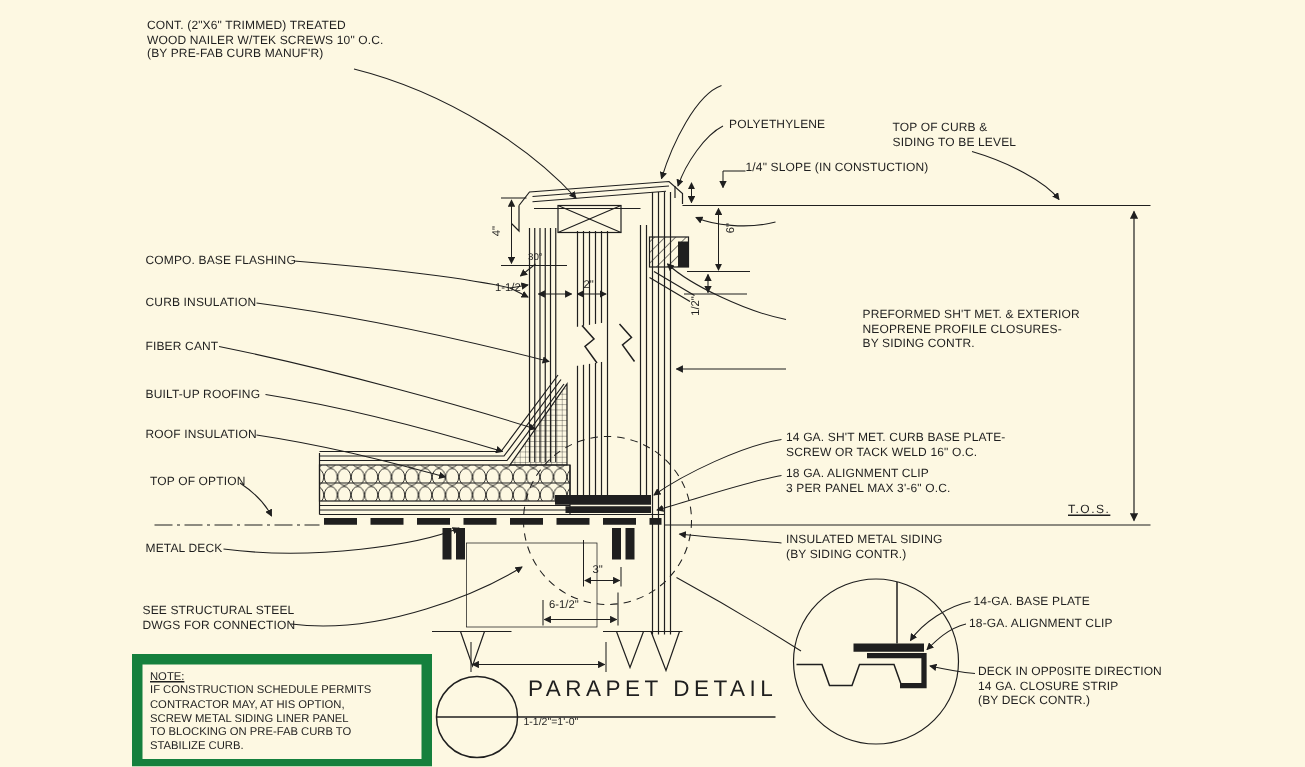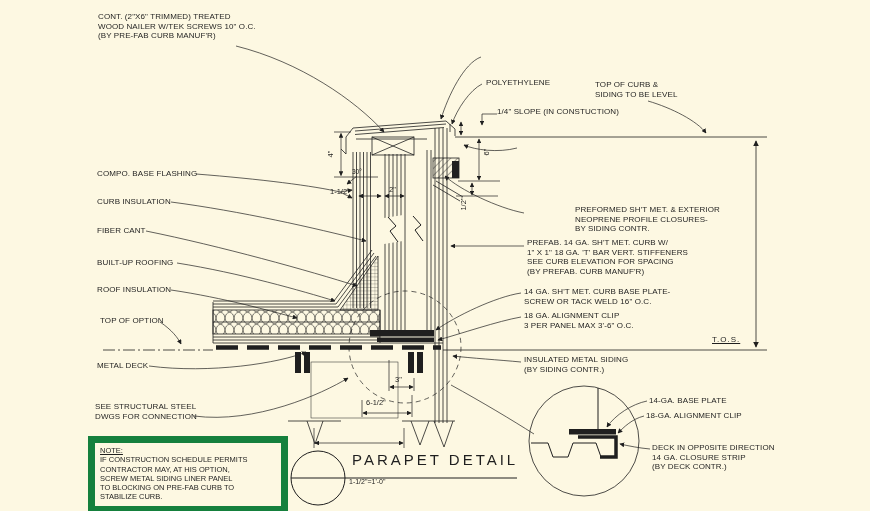--- a/index.html
+++ b/index.html
@@ -198,24 +198,20 @@
 <div class="lbl" style="left:97px;top:226px;">FIBER CANT</div>
 <div class="lbl" style="left:97px;top:258px;">BUILT-UP ROOFING</div>
 <div class="lbl" style="left:97px;top:285px;text-align:right;">ROOF INSULATION</div>
 <div class="lbl" style="left:100px;top:316px;">TOP OF OPTION</div>
 <div class="lbl" style="left:97px;top:361px;">METAL DECK</div>
 <div class="lbl" style="left:95px;top:402px;">SEE STRUCTURAL STEEL
 DWGS FOR CONNECTION</div>
 <div class="lbl" style="left:527px;top:205px;margin-left:48px;">PREFORMED SH'T MET. &amp; EXTERIOR
 NEOPRENE PROFILE CLOSURES-
 BY SIDING CONTR.</div>
-<div class="lbl" style="left:527px;top:238px;">PREFAB. 14 GA. SH'T MET. CURB W/
-1" X 1" 18 GA. 'T' BAR VERT. STIFFENERS
-SEE CURB ELEVATION FOR SPACING
-(BY PREFAB. CURB MANUF'R)</div>
 <div class="lbl" style="left:524px;top:287px;">14 GA. SH'T MET. CURB BASE PLATE-
 SCREW OR TACK WELD 16" O.C.</div>
 <div class="lbl" style="left:524px;top:311px;">18 GA. ALIGNMENT CLIP
 3 PER PANEL MAX 3'-6" O.C.</div>
 <div class="lbl tos" style="left:712px;top:335px;">T.O.S.</div>
 <div class="lbl" style="left:524px;top:355px;">INSULATED METAL SIDING
 (BY SIDING CONTR.)</div>
 <div class="lbl" style="left:649px;top:396px;">14-GA. BASE PLATE</div>
 <div class="lbl" style="left:646px;top:411px;">18-GA. ALIGNMENT CLIP</div>
 <div class="lbl" style="left:652px;top:443px;">DECK IN OPP0SITE DIRECTION

